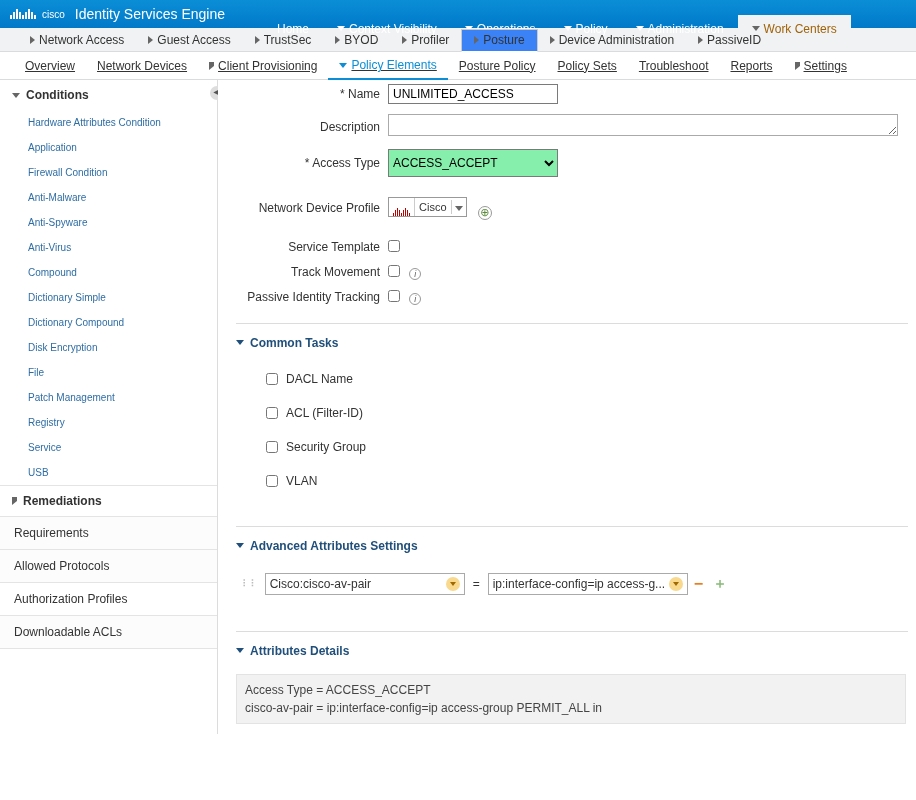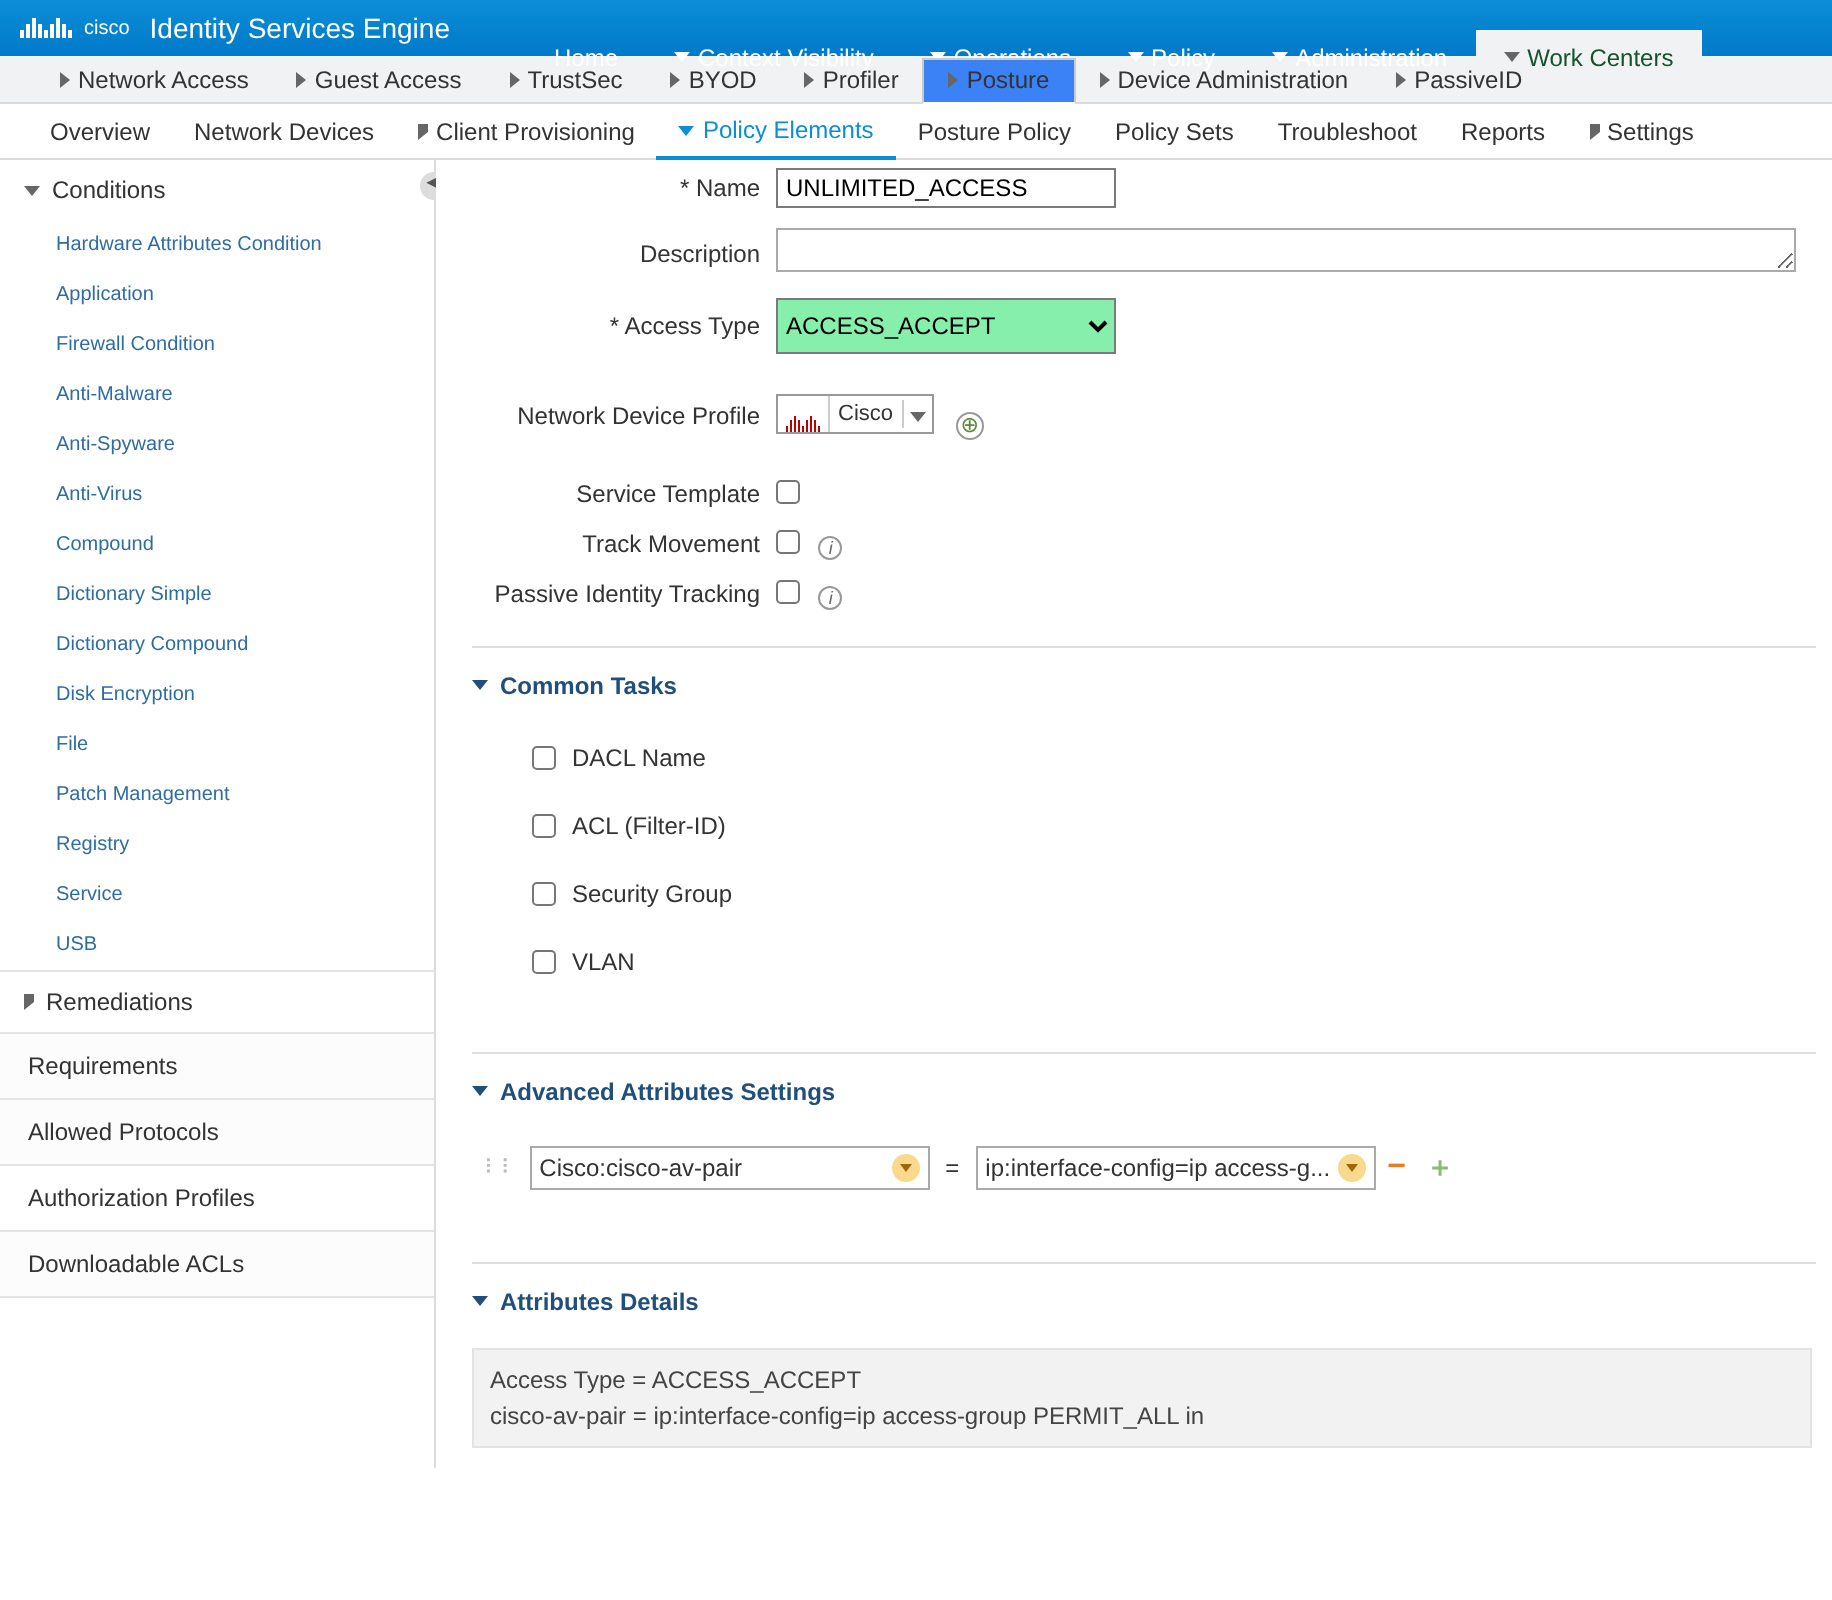--- a/index.html
+++ b/index.html
@@ -6,42 +6,42 @@
     body { width:916px; height:800px; background:#fff; color:#333; }
     
     .header { background: linear-gradient(#0b8ed6,#0079c9); height:28px; display:flex; align-items:center; color:#fff; }
     .header .logo-area { display:flex; align-items:center; padding:0 8px 0 10px; }
     .cisco-bars { display:inline-flex; align-items:flex-end; gap:1px; margin-right:6px; }
     .cisco-bars span { width:2px; background:#fff; display:inline-block; }
     .product-title { font-size:14px; font-weight:normal; padding-right:30px; }
     .header .top-nav { display:flex; height:100%;margin-top:29px; }
     .top-nav a { color:#fff; display:flex; align-items:center; padding:0 14px; cursor:pointer; font-size:12px; height:100%; }
     .top-nav a .caret { margin-right:4px; }
-    .top-nav a.active { background:#f0f2f3; color:#14532d; }
+    .top-nav a.active { background:#f0f2f3; color:#a16207; }
     .caret { width:0; height:0; border-left:4px solid transparent; border-right:4px solid transparent; border-top:5px solid currentColor; display:inline-block; }
     .caret.r { border-top:none; border-left:5px solid currentColor; border-right:none; border-bottom:4px solid transparent; border-top:4px solid transparent; }
     
     .subnav1 { background:#f0f2f3; height:24px; border-bottom:1px solid #d9dbdd; display:flex; align-items:center; padding-left:18px; }
     .subnav1 a { color:#333; display:flex; align-items:center; padding:0 12px; height:100%; cursor:pointer; font-size:12px; }
     .subnav1 a .caret.r { border-left-color:#666; margin-right:4px; }
     .subnav1 a.active { background:#3b82f6; border:1px solid #c9cbcd; border-bottom:1px solid #fff; margin-bottom:-1px; }
     
-    .subnav2 { height:28px; border-bottom:1px solid #d9dbdd; display:flex; align-items:center; padding-left:14px; }
+    .subnav2 { height:28px; border-bottom:1px solid #d9dbdd; display:flex; align-items:center; padding-left:14px;text-decoration:underline; }
     .subnav2 a { color:#333; display:flex; align-items:center; padding:0 11px; height:100%; cursor:pointer; font-size:12px; }
     .subnav2 a .caret { margin-right:4px; border-top-color:#666; }
     .subnav2 a.active { color:#0b8ed6; border-bottom:2px solid #0b8ed6; margin-bottom:-1px; }
     .subnav2 a .caret.r { border-left-color:#666; margin-right:4px; }
     
     .main { display:flex; }
     .sidebar { width:218px; border-right:1px solid #dcdcdc; background:#fff; position:relative; }
     .collapse-handle { position:absolute; right:-7px; top:6px; width:14px; height:14px; background:#ddd; border-radius:50%; text-align:center; line-height:12px; color:#555; cursor:pointer; font-size:10px; }
     .content { flex:1; padding:0 0 10px 0; background:#fff; position:relative; }
     
     .side-group { border-bottom:1px solid #e4e4e4; }
-    .side-group-title { padding:8px 12px; font-weight:normal; display:flex; align-items:center; cursor:pointer; }
+    .side-group-title { padding:8px 12px; font-weight:bold; display:flex; align-items:center; cursor:pointer; }
     .side-group-title .caret { margin-right:6px; border-top-color:#666; }
     .side-group-title .caret.r { border-left-color:#666; }
     .side-list a { display:block; padding:7px 10px 7px 28px; color:#2e6da4; cursor:pointer; font-size:10px; }
     .sidebar .side-single { padding:9px 14px; color:#333; cursor:pointer; border-bottom:1px solid #e4e4e4; background:#fcfcfc; }
     .sidebar .side-single.active { background:#fff; font-weight:normal; }
     
     .form-area { padding:4px 8px 0 0; }
     .form-row { display:flex; align-items:center; margin-bottom:10px; }
     .form-row label { width:170px; text-align:right; padding-right:8px; color:#333; font-size:12px; }
     .form-row label .req { color:#333; }

